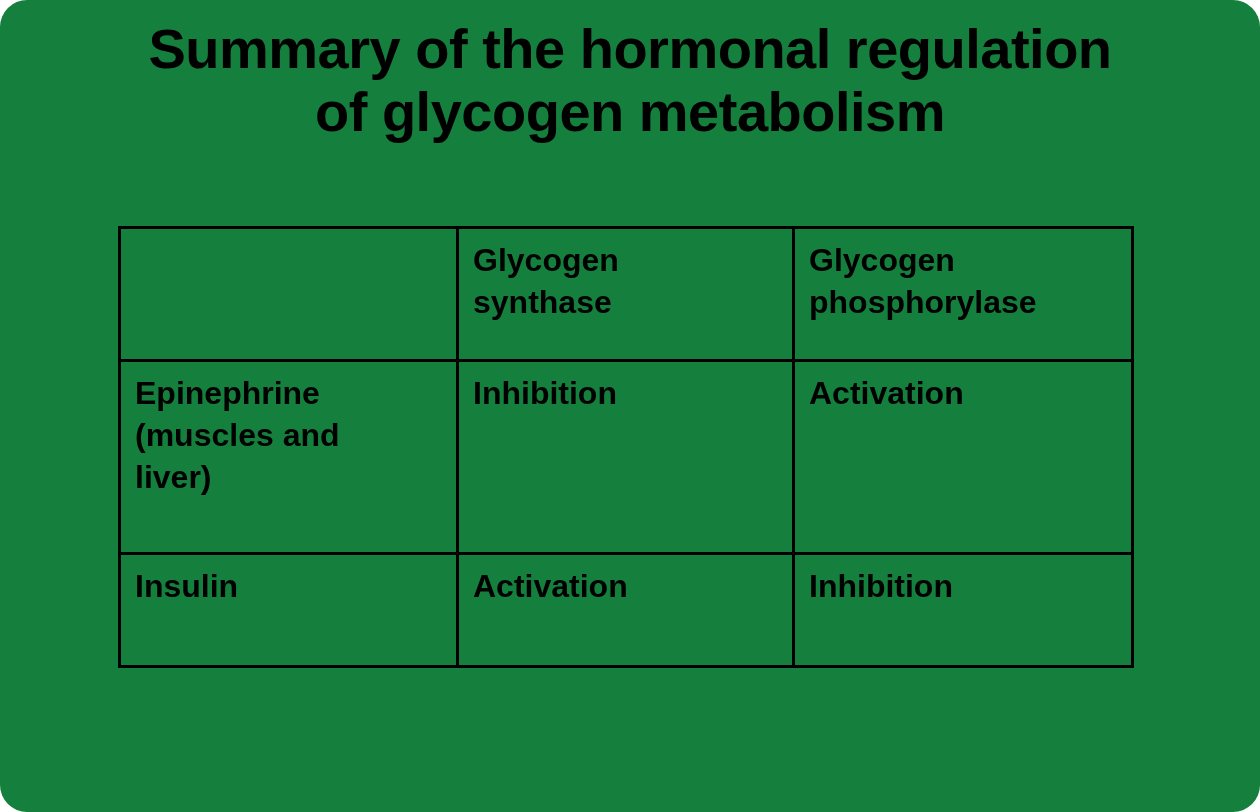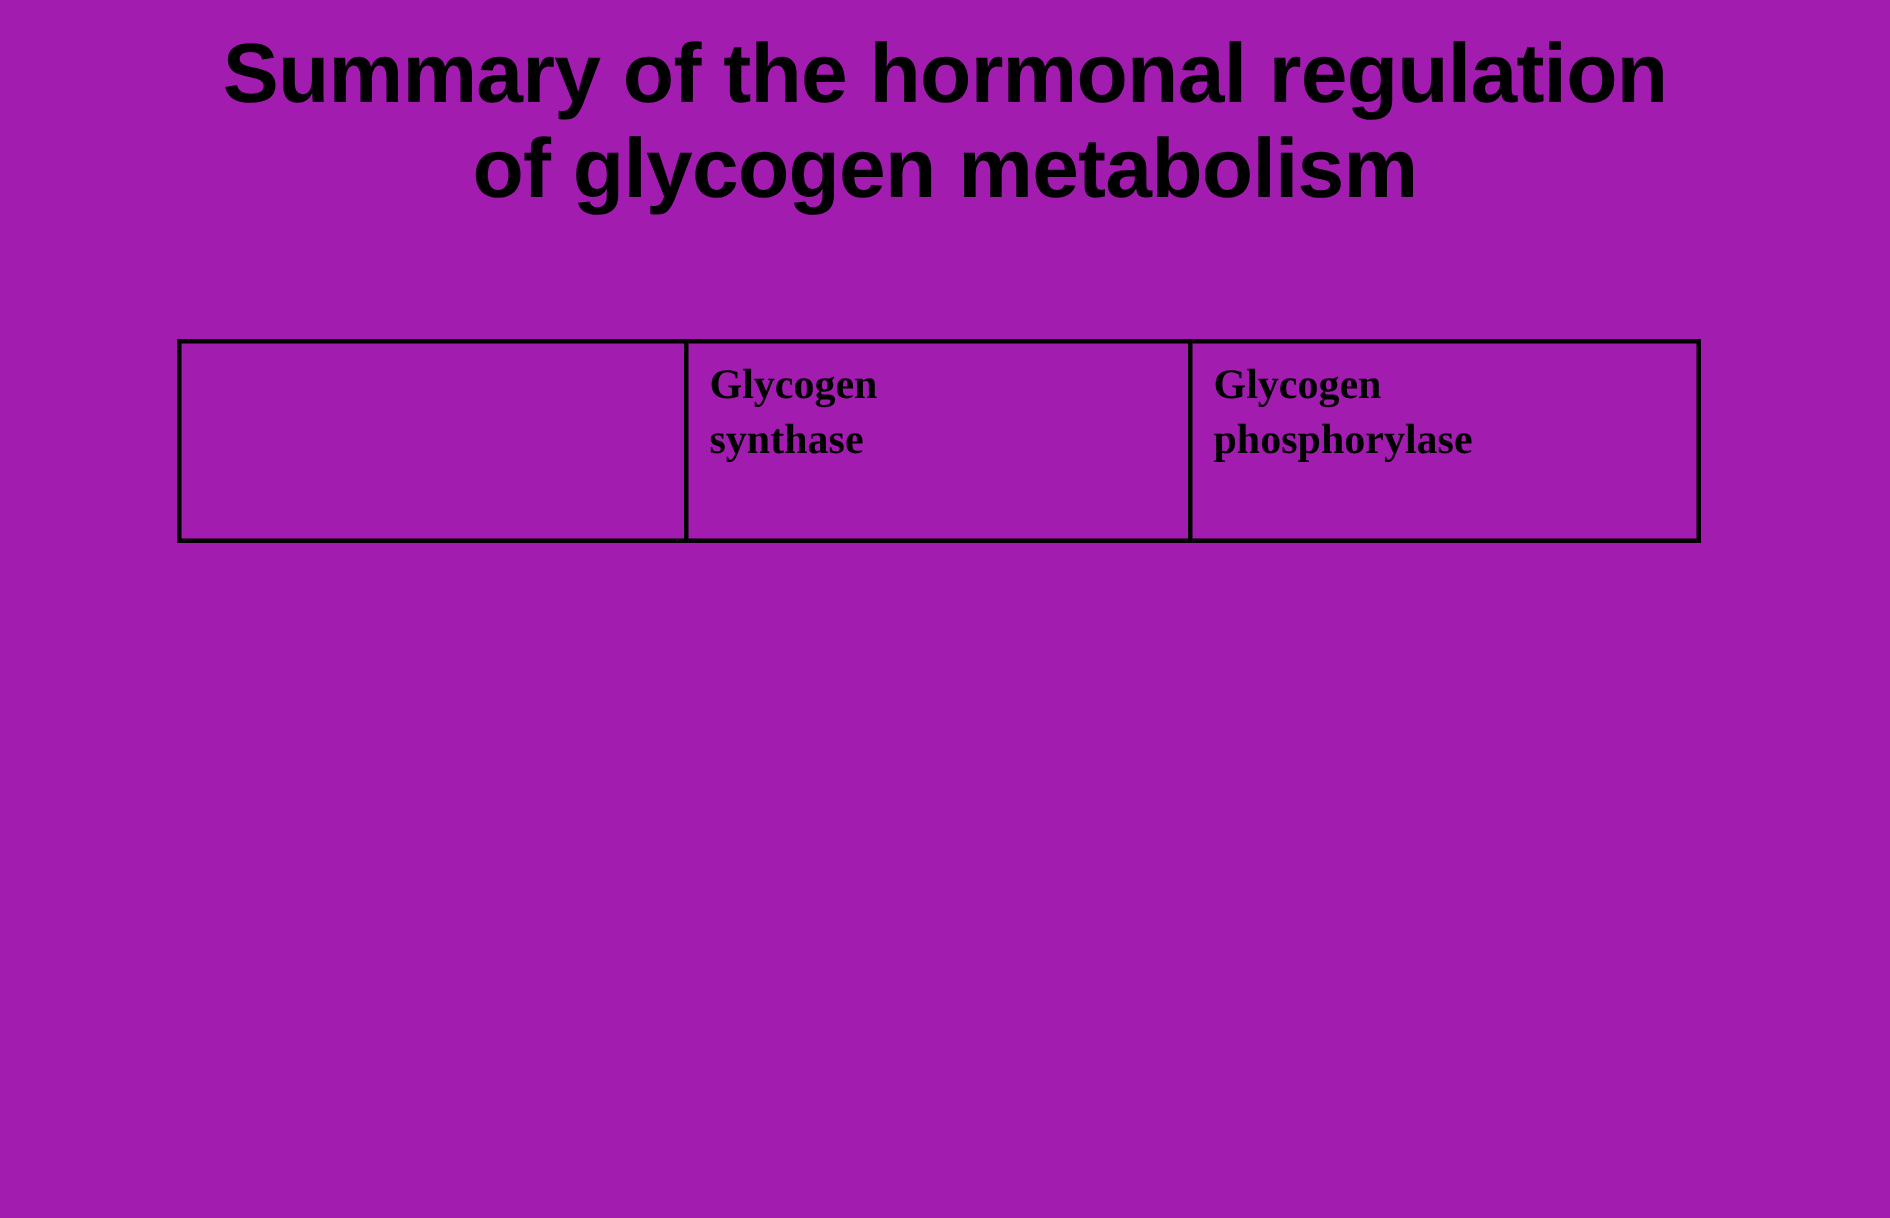--- a/index.html
+++ b/index.html
@@ -11,22 +11,23 @@
     width: 1260px;
     height: 812px;
     font-family: "Liberation Sans", sans-serif;
     color: #000000;
     overflow: hidden;
   }
   .slide {
     position: relative;
     width: 1260px;
     height: 812px;
-    background: #a21caf;
+    background: #15803d;
     box-sizing: border-box;
+    border-radius: 27px;
   }
   .slide-title {
     font-family: "Liberation Sans", sans-serif;
     font-weight: bold;
     font-size: 56px;
     line-height: 1.12;
     text-align: center;
     color: #000000;
     padding: 18px 40px 0 40px;
     letter-spacing: -0.5px;
@@ -35,23 +36,23 @@
   .table-wrap {
     position: absolute;
     left: 118px;
     top: 226px;
     width: 1013px;
   }
   table.reg-table {
     border-collapse: collapse;
     width: 1013px;
     table-layout: fixed;
-    font-family: Liberation Serif, serif;
+    font-family: Liberation Sans, sans-serif;
     font-weight: bold;
-    font-size: 28px;
+    font-size: 32px;
     color: #000000;
   }
   table.reg-table td {
     border: 3px solid #000000;
     vertical-align: top;
     padding: 10px 14px 12px 14px;
     line-height: 1.32;
   }
   .col-1 { width: 338px; }
   .col-2 { width: 336px; }
@@ -91,19 +92,43 @@
           <td>
             <span class="cell-text">Glycogen
 synthase</span>
           </td>
           <td>
             <span class="cell-text">Glycogen
 phosphorylase</span>
           </td>
         </tr>
 
+        <tr class="row-epi">
+          <td>
+            <span class="cell-text">Epinephrine
+(muscles and
+liver)</span>
+          </td>
+          <td>
+            <span class="cell-text">Inhibition</span>
+          </td>
+          <td>
+            <span class="cell-text">Activation</span>
+          </td>
+        </tr>
 
 
+        <tr class="row-ins">
+          <td>
+            <span class="cell-text">Insulin</span>
+          </td>
+          <td>
+            <span class="cell-text">Activation</span>
+          </td>
+          <td>
+            <span class="cell-text">Inhibition</span>
+          </td>
+        </tr>
       </tbody>
     </table>
   </div>
 
 </div>
 
 </body></html>

